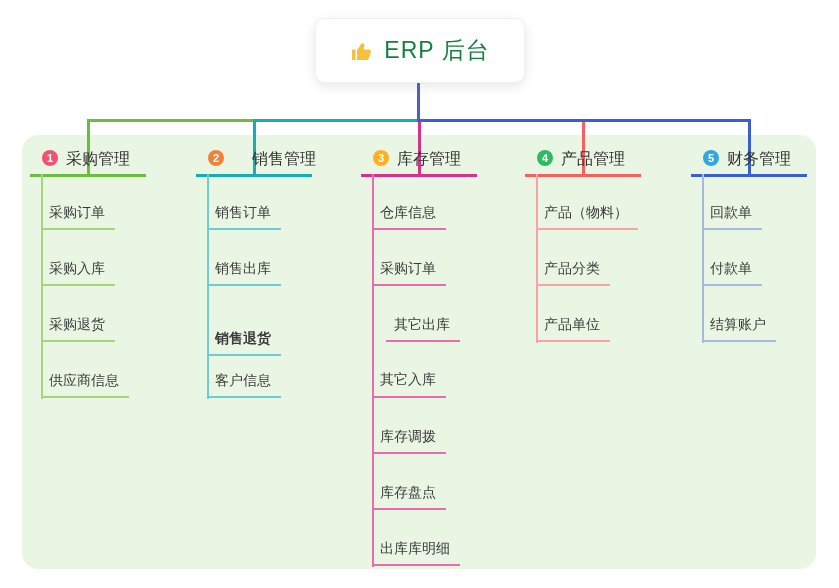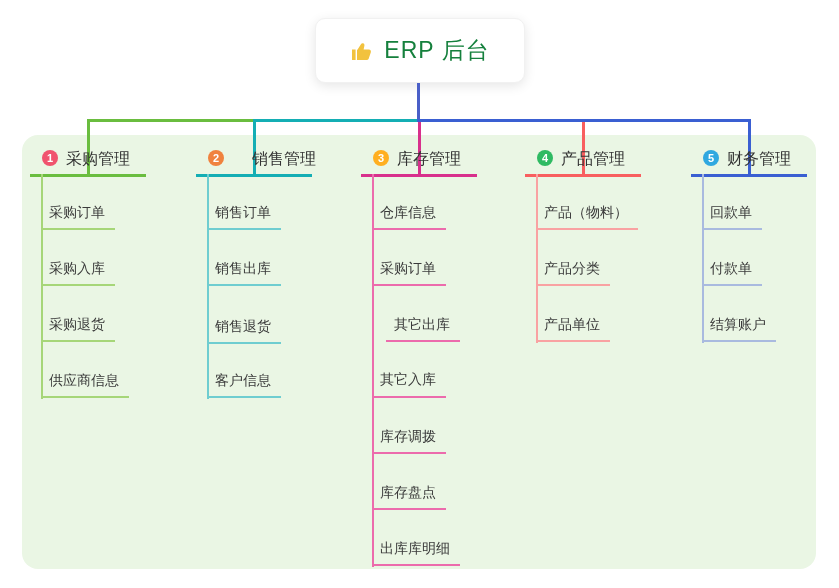--- a/index.html
+++ b/index.html
@@ -68,21 +68,21 @@
       <div class="child-item" style="left: 41px; top: 203px; border-bottom: 2px solid rgb(166, 214, 120);">采购订单</div>
       <div class="child-item" style="left: 41px; top: 259px; border-bottom: 2px solid rgb(166, 214, 120);">采购入库</div>
       <div class="child-item" style="left: 41px; top: 315px; border-bottom: 2px solid rgb(166, 214, 120);">采购退货</div>
       <div class="child-item" style="left: 41px; top: 371px; border-bottom: 2px solid rgb(166, 214, 120);">供应商信息</div>
       <div class="badge" style="left: 208px; top: 150px; background: rgb(240, 130, 62);">2</div>
       <div class="branch-label" style="left: 232px; top: 150px; margin-left: 20px;">销售管理</div>
       <div class="line" style="left: 196px; top: 174px; width: 116px; height: 3px; background: rgb(20, 174, 180);"></div>
       <div class="line" style="left: 207px; top: 174px; width: 2px; height: 225px; background: rgb(111, 205, 208);"></div>
       <div class="child-item" style="left: 207px; top: 203px; border-bottom: 2px solid rgb(111, 205, 208);">销售订单</div>
       <div class="child-item" style="left: 207px; top: 259px; border-bottom: 2px solid rgb(111, 205, 208);">销售出库</div>
-      <div class="child-item" style="left: 207px; top: 317px; border-bottom: 2px solid rgb(111, 205, 208);">销售退货</div>
+      <div class="child-item" style="left: 207px; top: 329px; border-bottom: 2px solid rgb(111, 205, 208); font-weight: bold;">销售退货</div>
       <div class="child-item" style="left: 207px; top: 371px; border-bottom: 2px solid rgb(111, 205, 208);">客户信息</div>
       <div class="badge" style="left: 373px; top: 150px; background: rgb(255, 175, 32);">3</div>
       <div class="branch-label" style="left: 397px; top: 150px;">库存管理</div>
       <div class="line" style="left: 361px; top: 174px; width: 116px; height: 3px; background: rgb(216, 48, 140);"></div>
       <div class="line" style="left: 372px; top: 174px; width: 2px; height: 393px; background: rgb(236, 107, 172);"></div>
       <div class="child-item" style="left: 372px; top: 203px; border-bottom: 2px solid rgb(236, 107, 172);">仓库信息</div>
       <div class="child-item" style="left: 372px; top: 259px; border-bottom: 2px solid rgb(236, 107, 172);">采购订单</div>
       <div class="child-item" style="left: 372px; top: 315px; border-bottom: 2px solid rgb(236, 107, 172); margin-left: 14px;">其它出库</div>
       <div class="child-item" style="left: 372px; top: 371px; border-bottom: 2px solid rgb(236, 107, 172); font-family: Liberation Mono, monospace;">其它入库</div>
       <div class="child-item" style="left: 372px; top: 427px; border-bottom: 2px solid rgb(236, 107, 172);">库存调拨</div>

